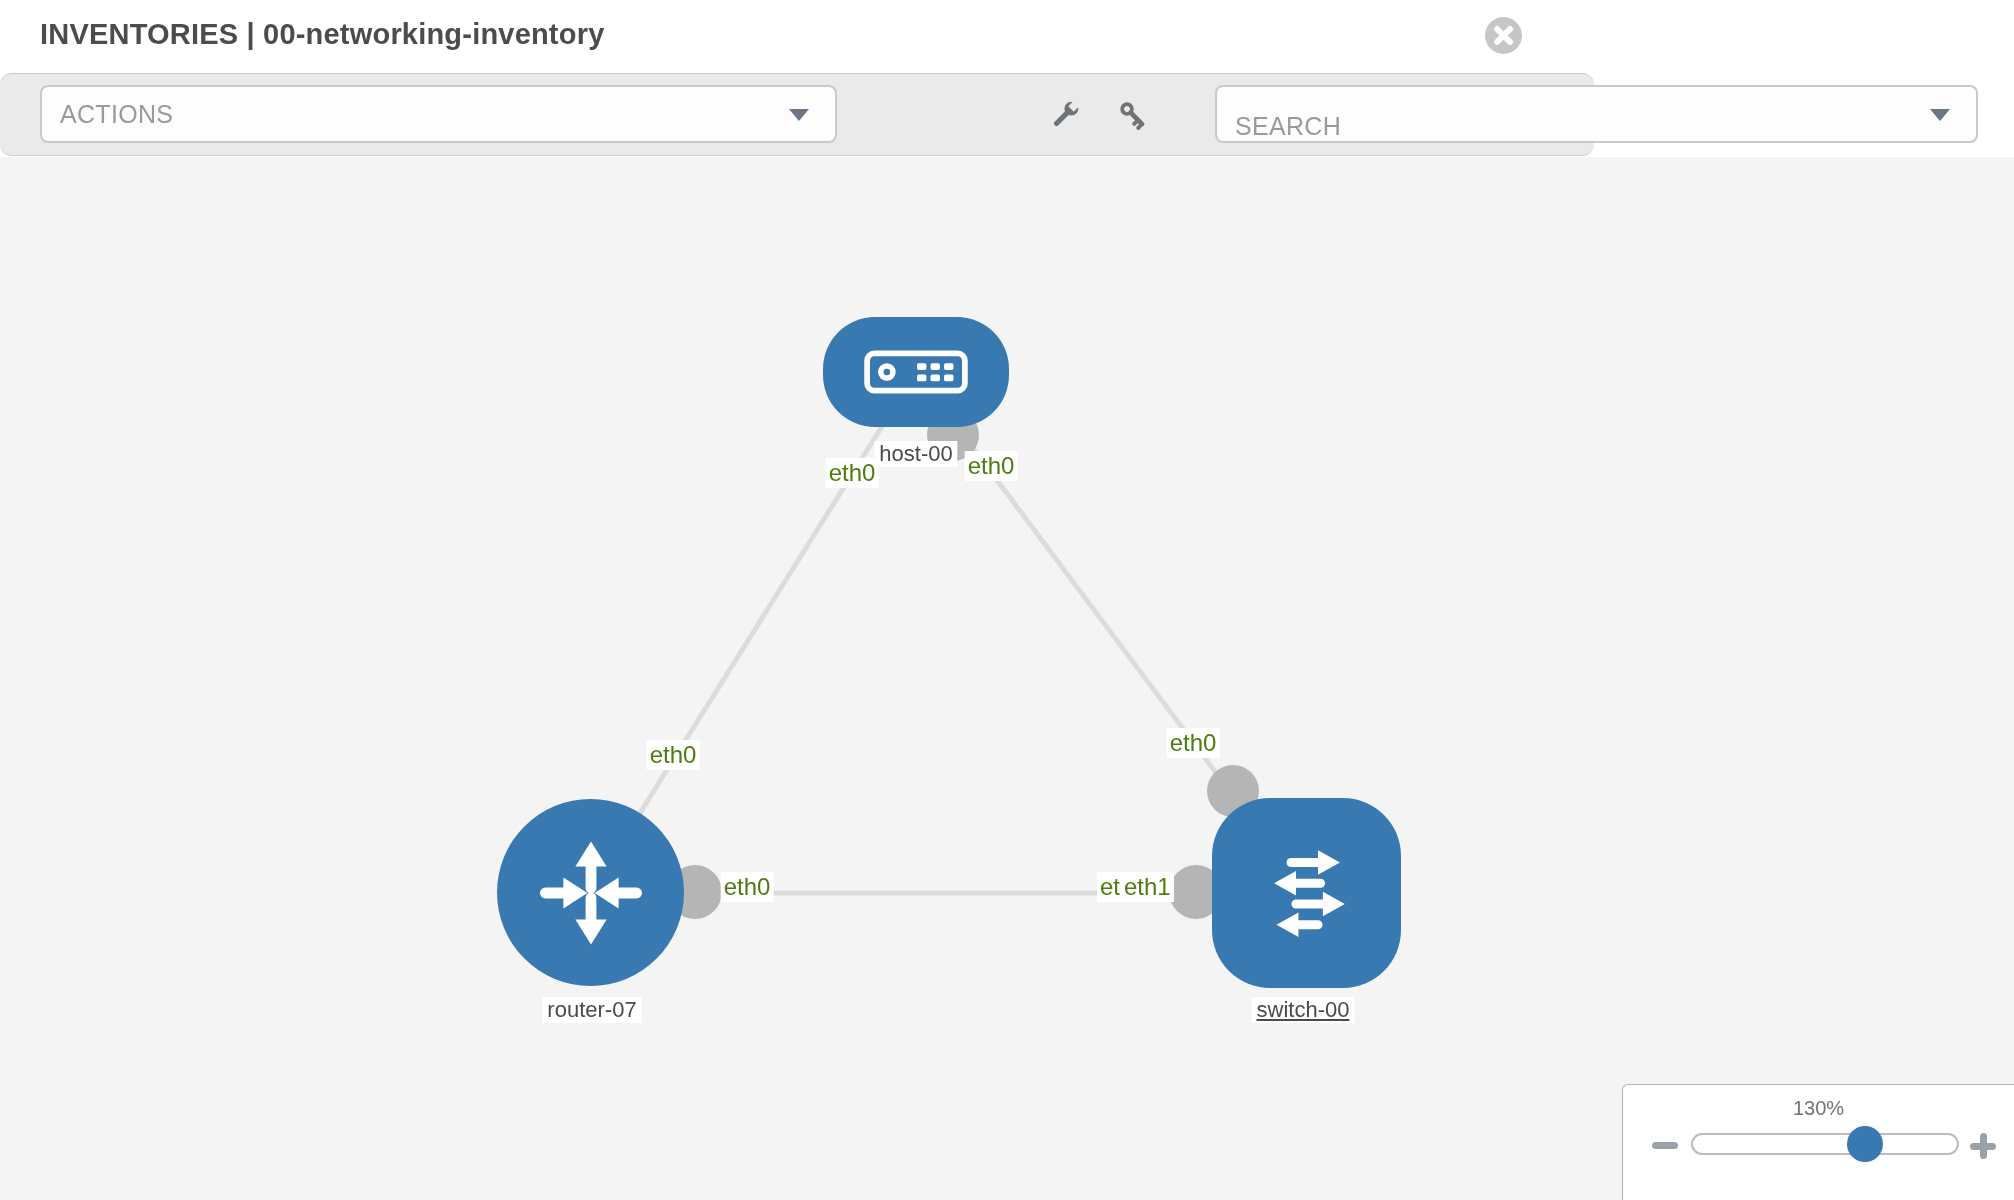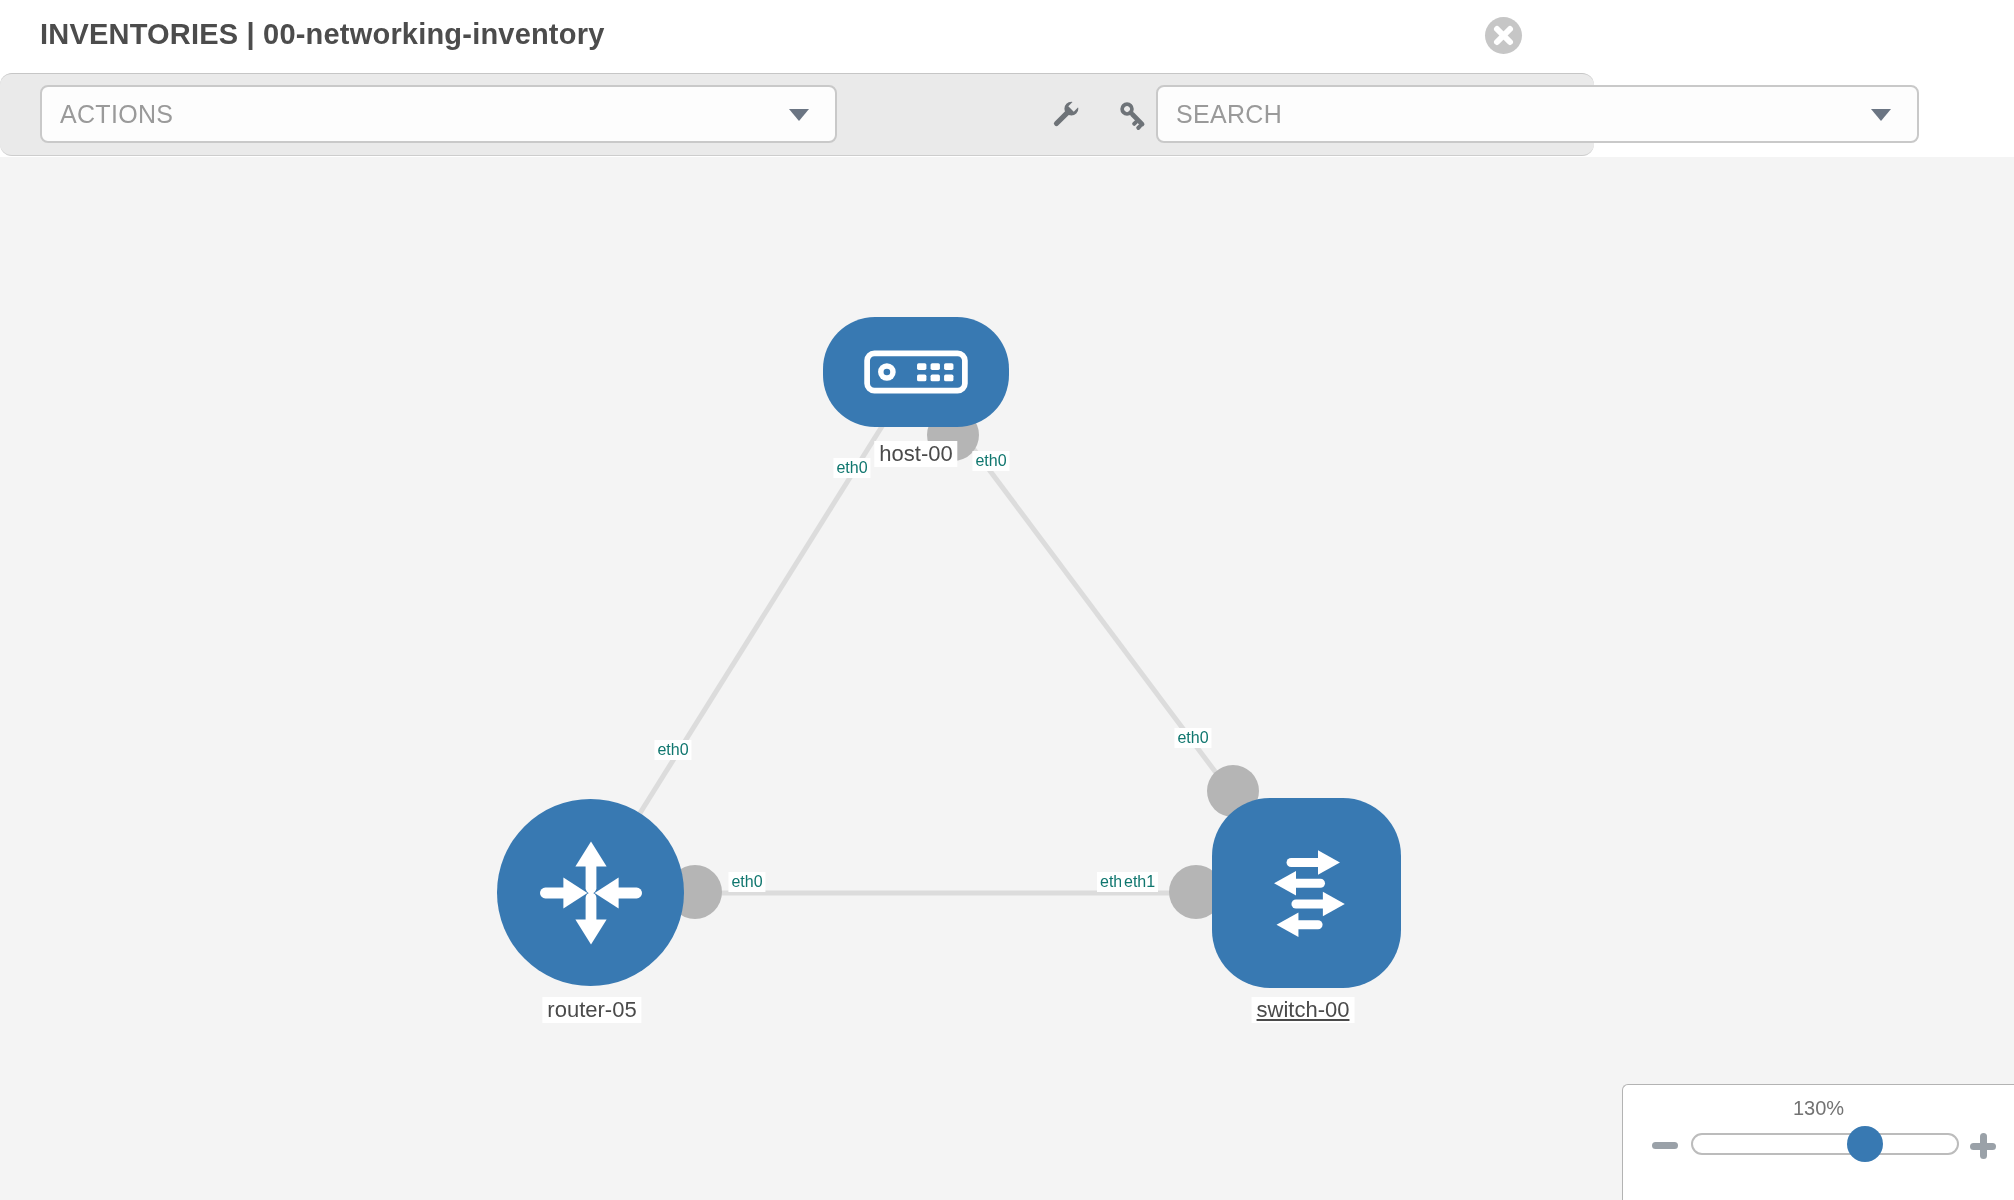--- a/index.html
+++ b/index.html
@@ -16,21 +16,21 @@
   
   .toolbar { position:absolute; top:73px; left:0; width:100%; height:83px; background:#eaeaea;
              border-top:1px solid #c6c6c6; border-bottom:1px solid #cdcdcd;border-radius:12px; }
   .select { position:absolute; top:11px; height:58px; background:#fdfdfd; border:2px solid #c9c9c9;
             border-radius:8px; display:flex; align-items:center; cursor:pointer; }
   .select .sel-label { margin-left:18px; font-size:25px; color:#9a9a9a; letter-spacing:0.3px; }
   .select .caret { position:absolute; right:26px; top:50%; margin-top:-5px; width:0; height:0;
                    border-left:10px solid transparent; border-right:10px solid transparent;
                    border-top:12px solid #6b7583; }
   .actions-select { left:40px; width:797px; }
-  .search-select { left:1156px; width:763px; }
+  .search-select { left:1215px; width:763px;align-items:flex-end; }
   .tool-btn { position:absolute; top:50%; transform:translateY(-50%); width:44px; height:44px;
               background:none; border:none; cursor:pointer; padding:0; }
   .tool-btn svg { display:block; margin:auto; }
   .btn-wrench { left:1043px; }
   .btn-key { left:1111px; }
 
   
   .canvas { position:absolute; top:157px; left:0; width:2014px; height:1043px; background:#f4f4f4; }
   .links-layer { position:absolute; left:0; top:0; }
 
@@ -38,21 +38,21 @@
   .node-host   { left:823px; top:160px; width:186px; height:110px; border-radius:52px; }
   .node-router { left:497px; top:642px; width:187px; height:187px; border-radius:50%; }
   .node-switch { left:1212px; top:641px; width:189px; height:190px; border-radius:58px; }
 
   .node-label { position:absolute; transform:translateX(-50%); background:#fff; color:#4a4a4a;
                 font-size:22px; line-height:1.18; padding:0 5px; white-space:nowrap; z-index:3; }
   .lbl-host   { left:916px; top:284px; }
   .lbl-router { left:592px; top:840px; }
   .lbl-switch { left:1303px; top:840px;text-decoration:underline; }
 
-  .port-label { position:absolute; background:#fff; color:#0f766e; font-size:16px; line-height:1.15;
+  .port-label { position:absolute; background:#fff; color:#4d7c0f; font-size:24px; line-height:1.15;
                 padding:1px 3px; white-space:nowrap; z-index:3; }
   .pl-center { transform:translateX(-50%); }
   .pl-0 { left:852px;  top:301px; }
   .pl-1 { left:991px;  top:294px; }
   .pl-2 { left:673px;  top:583px; }
   .pl-3 { left:1193px; top:571px; }
   .pl-4 { left:747px;  top:715px; }
   .pl-5 { left:1097px; top:715px; z-index:3; }
   .pl-6 { left:1121px; top:715px; z-index:4; }
 
@@ -173,21 +173,21 @@
             <polygon points="23,42 41,32 41,52" stroke="none"></polygon>
           <path d="M41 59 H65"></path>
             <polygon points="81,59 63,49 63,69" stroke="none"></polygon>
           <path d="M59 76 H41"></path>
             <polygon points="25,76 43,66 43,86" stroke="none"></polygon>
         </g>
       </svg>
     </div>
 
     <span class="node-label lbl-host">host-00</span>
-    <span class="node-label lbl-router">router-05</span>
+    <span class="node-label lbl-router">router-07</span>
     <span class="node-label lbl-switch">switch-00</span>
 
     <span class="port-label pl-center pl-0">eth0</span>
     <span class="port-label pl-center pl-1">eth0</span>
     <span class="port-label pl-center pl-2">eth0</span>
     <span class="port-label pl-center pl-3">eth0</span>
     <span class="port-label pl-center pl-4">eth0</span>
     <span class="port-label pl-5">eth0</span>
     <span class="port-label pl-6">eth1</span>
 

